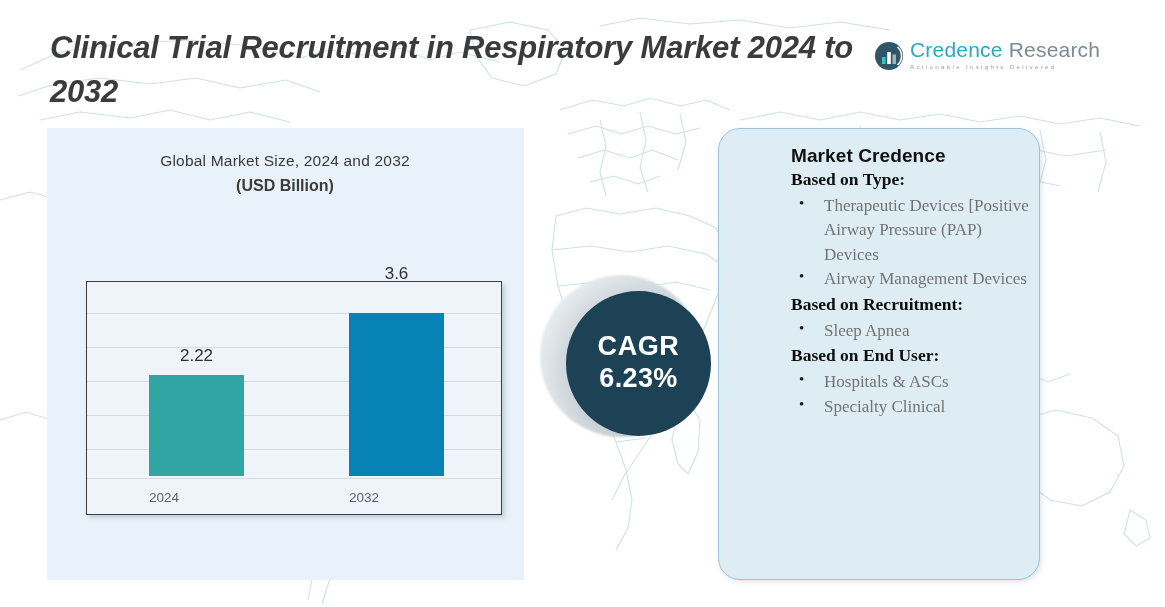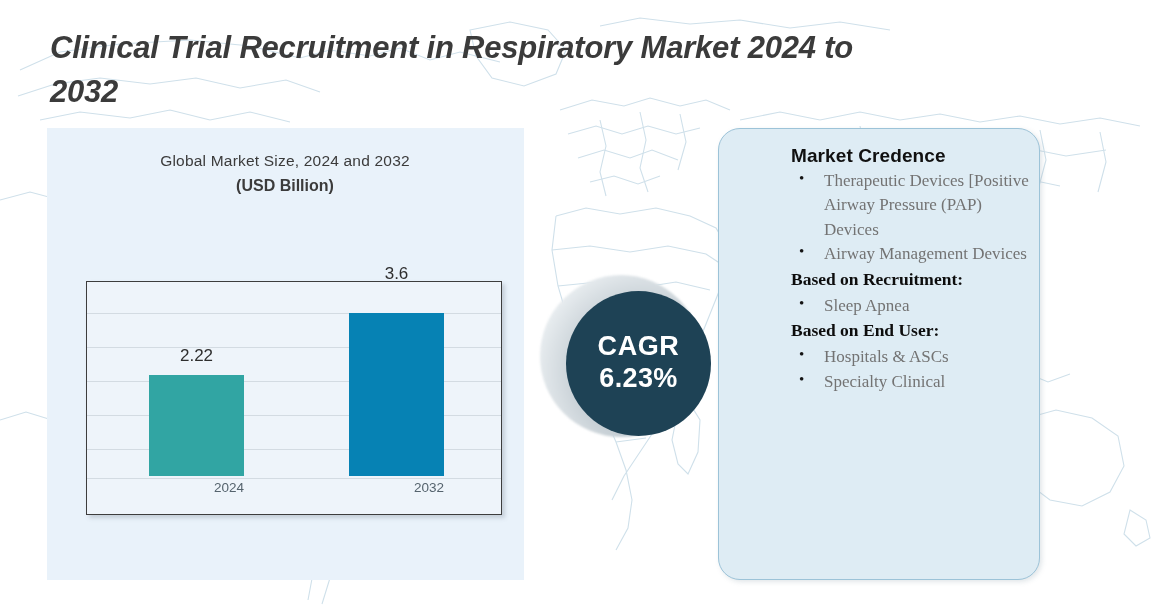--- a/index.html
+++ b/index.html
@@ -127,23 +127,23 @@
     position: absolute;
     text-align: center;
     font-size: 17px;
     color: #2e2e2e;
     width: 95px;
   }
   #value-2024 { left: 62px; bottom: 148px; }
   #value-2032 { left: 262px; bottom: 230px; }
   .bar-label {
     position: absolute;
-    bottom: 19px;
+    bottom: 9px;
     width: 95px;
-    text-align: right;
+    text-align: left;
     font-size: 13.5px;
     color: #55636d;
   }
   #label-2024 { left: 62px; }
   #label-2032 { left: 262px; }
 
   
   #cagr-shadow {
     position: absolute;
     left: 540px; top: 275px;
@@ -309,20 +309,35 @@
       <path d="M0 420 L26 412 L52 420"></path>
       <path d="M440 560 L480 552 L520 560"></path>
       <path d="M860 560 L900 552 L940 560 L980 552"></path>
     </g>
   </svg>
 
   <div id="left-panel"></div>
 
   <div id="title">Clinical Trial Recruitment in Respiratory Market 2024 to 2032</div>
 
+  <div id="logo">
+    <svg id="logo-mark" viewBox="0 0 30 30">
+      <circle cx="15" cy="15" r="14" fill="#2e5668"></circle>
+      <rect x="8" y="16" width="3.6" height="7" fill="#2ec7c4"></rect>
+      <rect x="13.2" y="11" width="3.6" height="12" fill="#ffffff"></rect>
+      <rect x="18.4" y="13.5" width="3.6" height="9.5" fill="#9fb4be"></rect>
+      <path d="M23.5 6 A12 12 0 0 1 23.5 24" fill="none" stroke="#ffffff" stroke-width="1.6"></path>
+    </svg>
+    <div id="logo-text">
+      <div class="logo-word">
+        <span class="logo-credence">Credence</span><span class="logo-research"> Research</span>
+      </div>
+      <div id="logo-tagline">Actionable Insights Delivered</div>
+    </div>
+  </div>
 
   <div id="chart-caption">
     <div id="chart-caption-line1">Global Market Size,  2024 and 2032</div>
     <div id="chart-caption-line2">(USD Billion)</div>
   </div>
 
   <div id="plot-box">
     <div class="gridline" style="top:31px"></div>
     <div class="gridline" style="top:65px"></div>
     <div class="gridline" style="top:99px"></div>
@@ -343,20 +358,21 @@
   <div id="cagr-shadow"></div>
   <div id="cagr-circle">
     <div id="cagr-label">CAGR</div>
     <div id="cagr-value">6.23%</div>
   </div>
 
   <div id="segments-panel">
     <div id="segments-inner">
       <div id="segments-title">Market Credence</div>
 
+      <div class="group-heading">Based on Type:</div>
       <ul class="seg-list">
         <li>Therapeutic Devices [Positive Airway Pressure (PAP) Devices</li>
         <li>Airway Management Devices</li>
       </ul>
 
       <div class="group-heading">Based on Recruitment:</div>
       <ul class="seg-list">
         <li>Sleep Apnea</li>
       </ul>
 

